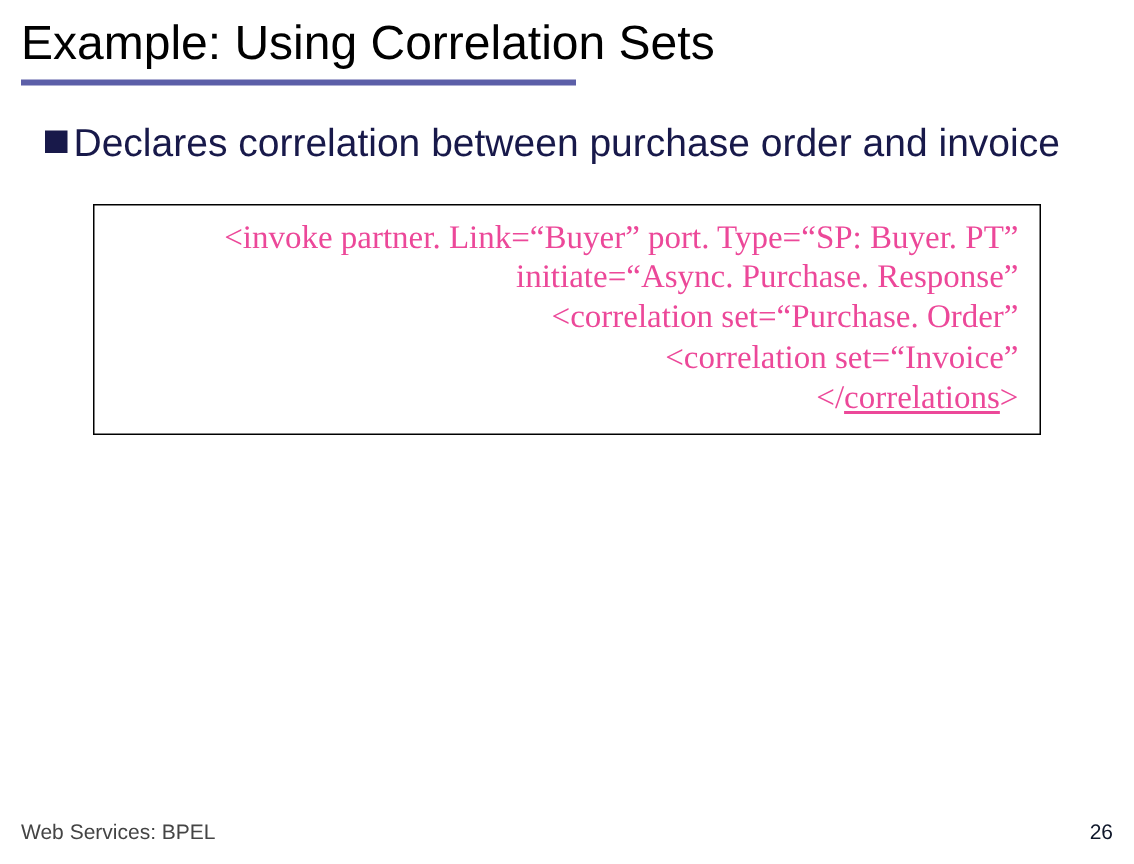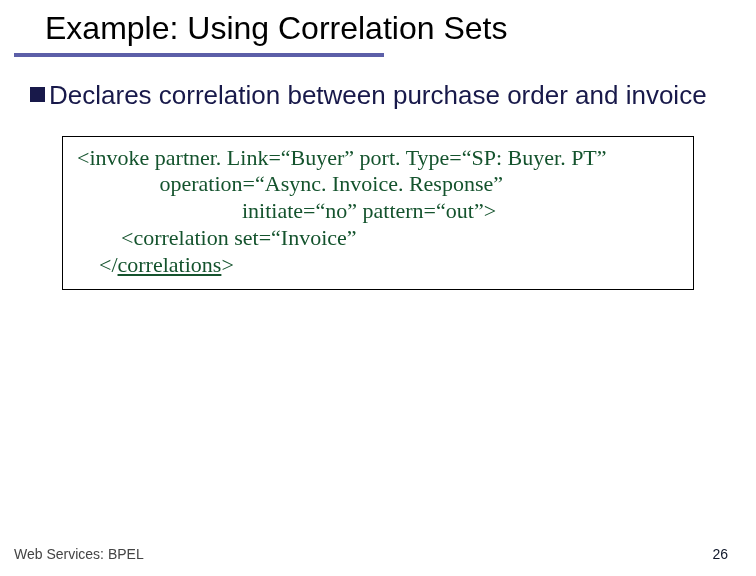--- a/index.html
+++ b/index.html
@@ -14,21 +14,20 @@
       font-family: Arial, Helvetica, sans-serif;
       position: relative;
       overflow: hidden;
     }
     .slide-title {
       font-family: "Gill Sans", "Gill Sans MT", "Trebuchet MS", sans-serif;
       font-size: 32px;
       font-weight: 400;
       color: #000000;
       padding: 10px 0 6px 14px;
-      margin-left: 31px;
     }
     .title-underline {
       margin-left: 14px;
       width: 370px;
       height: 4px;
       background: #5c5fa8;
       margin-bottom: 22px;
     }
     .bullet-row {
       display: flex;
@@ -49,33 +48,34 @@
       color: #18194a;
       line-height: 1.25;
     }
     .code-box {
       margin: 24px 62px 0 62px;
       border: 1px solid #000000;
       padding: 8px 14px 10px 14px;
       font-family: "Times New Roman", Times, serif;
       font-size: 22px;
       line-height: 1.22;
-      color: #14532d;
+      color: #ec4899;
+      text-align: right;
     }
     .code-line {
       white-space: pre;
     }
     .underlined {
       text-decoration: underline;
     }
     .footer {
       position: absolute;
       bottom: 14px;
       left: 14px;
-      right: 28px;
+      right: 14px;
       display: flex;
       justify-content: space-between;
       align-items: flex-end;
       font-size: 14px;
       color: #444444;
     }
     .footer-left {
       font-family: Arial, Helvetica, sans-serif;
     }
     .footer-right {
@@ -89,22 +89,22 @@
 <div class="slide-title">Example: Using Correlation Sets</div>
 <div class="title-underline"></div>
 
 <div class="bullet-row">
   <div class="bullet-square"></div>
   <div class="bullet-text">Declares correlation between purchase order and invoice</div>
 </div>
 
 <div class="code-box">
   <div class="code-line">&lt;invoke partner. Link=“Buyer” port. Type=“SP: Buyer. PT”</div>
-  <div class="code-line">               operation=“Async. Invoice. Response”</div>
-  <div class="code-line">                              initiate=“no” pattern=“out”&gt;</div>
+  <div class="code-line">               initiate=“Async. Purchase. Response”</div>
+  <div class="code-line">        &lt;correlation set=“Purchase. Order”</div>
   <div class="code-line">        &lt;correlation set=“Invoice”</div>
   <div class="code-line"><span>    &lt;/</span><span class="underlined">correlations</span><span>&gt;</span></div>
 </div>
 
 <div class="footer">
   <div class="footer-left">Web Services: BPEL</div>
   <div class="footer-right">26</div>
 </div>
 
 </body></html>

